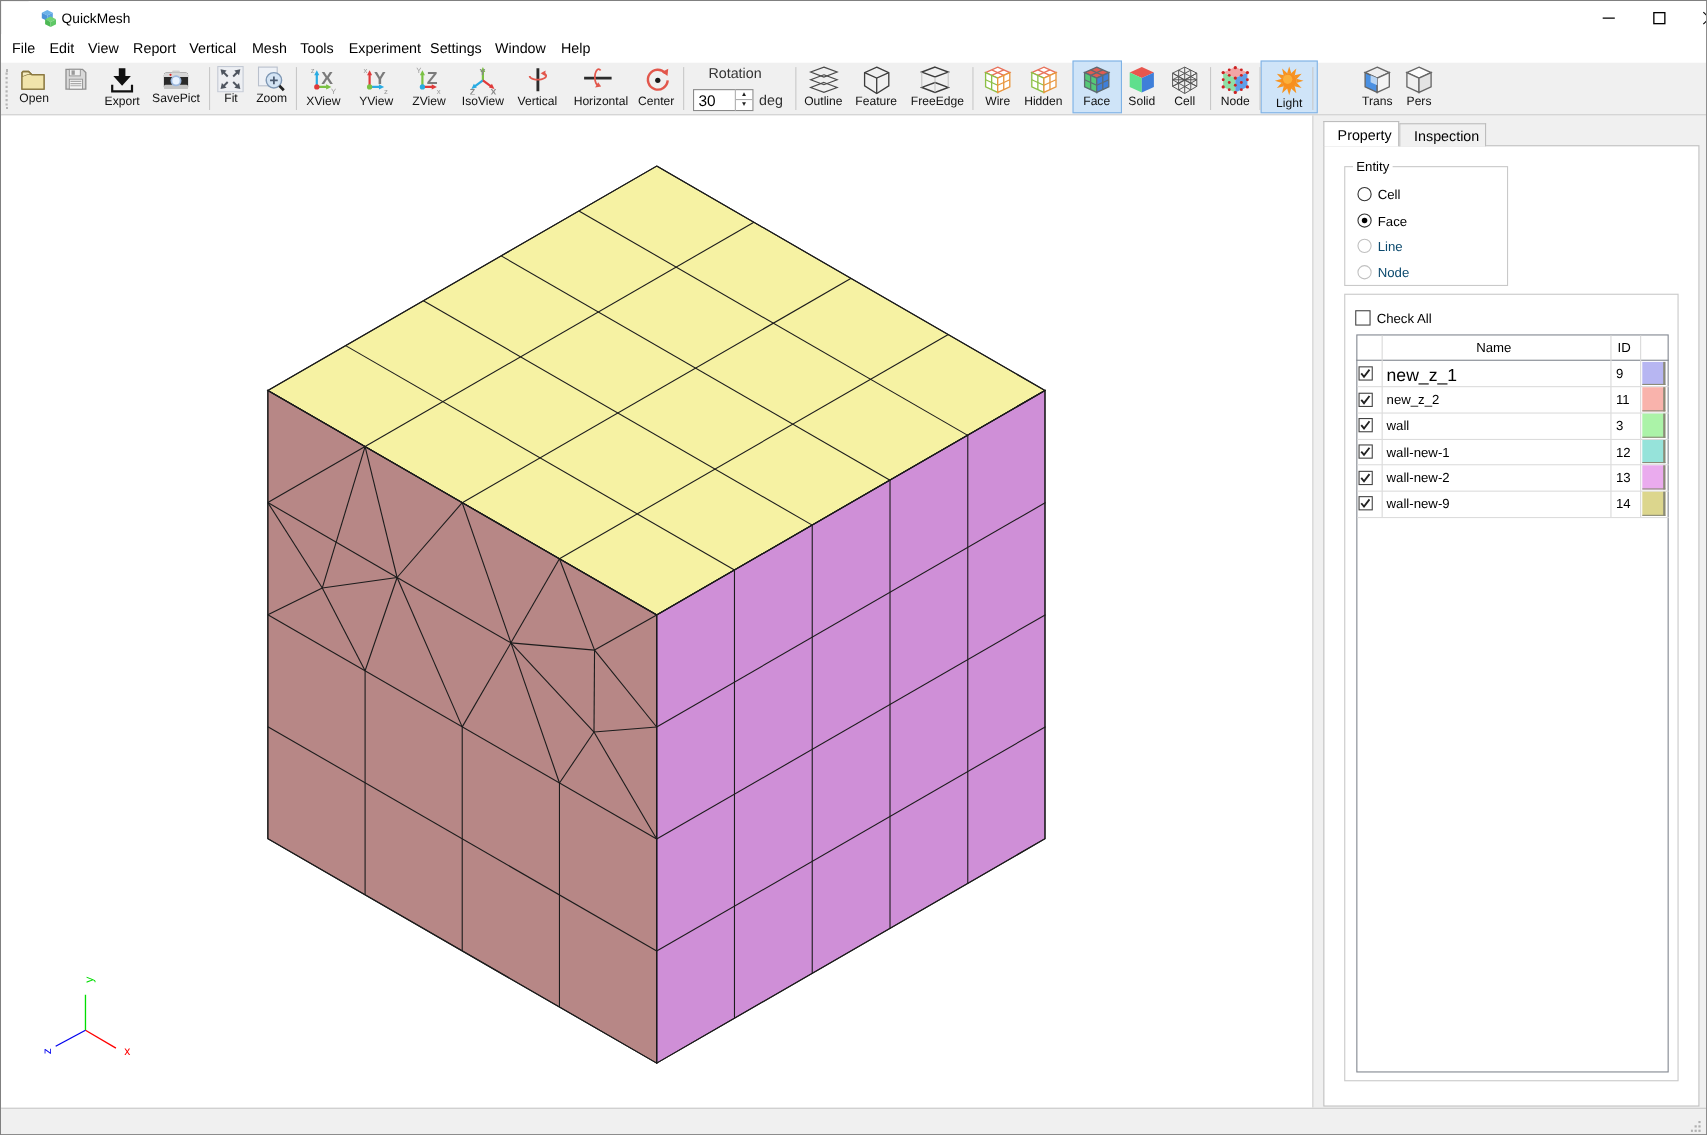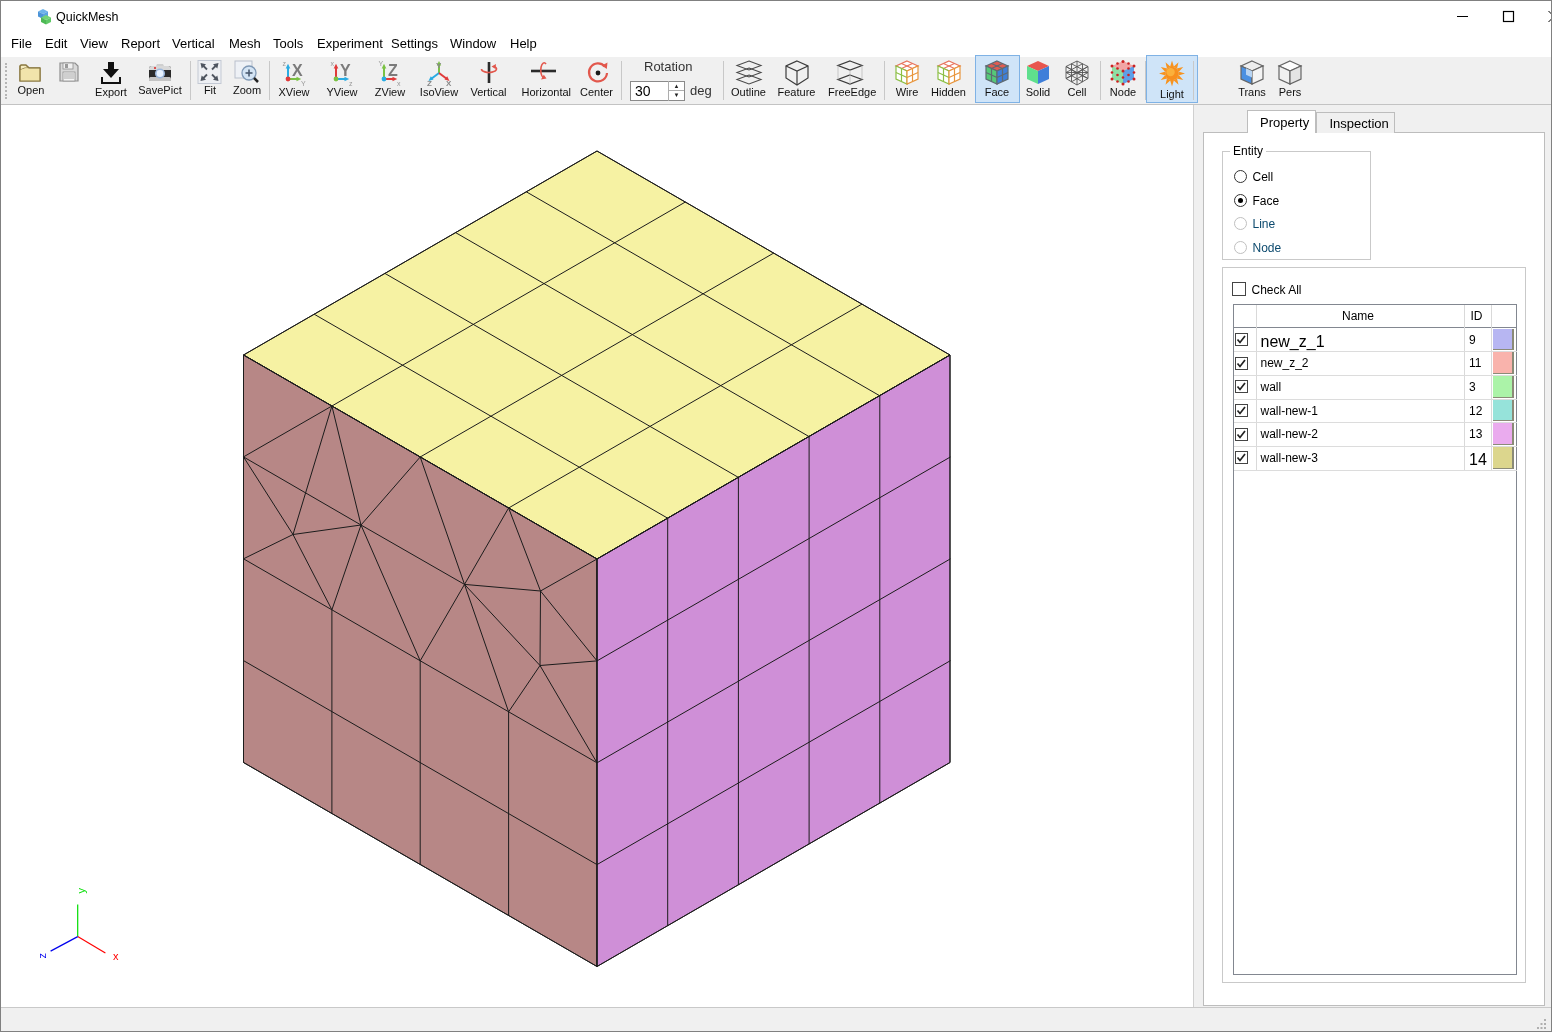--- a/index.html
+++ b/index.html
@@ -16,21 +16,21 @@
   .tool svg { display:block; margin:0 auto; }
   .tool .lbl { font-size:11px; color:#111; margin-top:0px; white-space:nowrap; }
   .tool .lbl.dis { color:#9b9b9b;margin-top:21px; }
   .tsep { position:absolute; top:4px; height:39px; width:1px; background:#c8c8c8; }
   .tool.sel { background:#cfe4f8; border:1px solid #7fb2e5; padding-top:4px; top:-2px; height:47.5px; }
   .viewport { position:absolute; left:0px; top:104px; width:1192px; height:902px; background:#fff; }
   .panelarea { position:absolute; left:1192px; top:104px; width:359px; height:902px; background:#f0f0f0; border-left:1px solid #d0d0d0; }
   .statusbar { position:absolute; left:0; top:1006px; width:1550px; height:25px; background:#f0f0f0;
                border-top:1px solid #c9c9c9; font-size:12px; color:#111; }
   .statusbar .stext { position:absolute; left:8px; top:5px; }
-  .tab { position:absolute; font-size:13px; color:#000; background:#f0f0f0; border:1px solid #bdbdbd; border-bottom:none;margin-left:44px; }
+  .tab { position:absolute; font-size:13px; color:#000; background:#f0f0f0; border:1px solid #bdbdbd; border-bottom:none; }
   .tab.active { background:#fff; z-index:3; }
   .tabpage { position:absolute; left:8.5px; top:27px; width:342px; height:874px; background:#fff; border:1px solid #bdbdbd; }
   .groupbox { position:absolute; border:1px solid #c9c9c9; }
   .grouplabel { position:absolute; top:-8px; left:7px; background:#fff; padding:0 3px; font-size:12px; color:#000; }
   .radio { position:absolute; width:13px; height:13px; border:1px solid #333; border-radius:50%; background:#fff; }
   .radio.dis { border-color:#c0c0c0; }
   .radio .dot { position:absolute; left:3px; top:3px; width:5px; height:5px; background:#000; border-radius:50%; }
   .rlabel { position:absolute; font-size:12px; color:#000; }
   .rlabel.dis { color:#0c4a6e; }
   .checkbox { position:absolute; width:14px; height:14px; border:1px solid #444; background:#fff; }
@@ -562,22 +562,22 @@
   <div style="position:absolute;left:66.5px;top:322.3px;font-size:12px">wall-new-2</div>
   <div style="position:absolute;left:275px;top:322.3px;font-size:12px">13</div>
   <div style="position:absolute;left:298.5px;top:318.3px;width:21px;height:21.7px;background:#eaabee;border-right:2px solid #8b8b78;border-bottom:1px solid #8b8b78"></div>
   <div style="position:absolute;left:39.5px;top:341.0px;width:283px;height:1px;background:#dcdcdc"></div>
 
   <div style="position:absolute;left:41px;top:346.3px;width:13px;height:13px;border:1px solid #444;background:#fff">
     <svg width="13" height="13" viewBox="0 0 13 13" style="position:absolute;left:-1px;top:-1px">
         <path d="M2.5 6.5 L5 9.5 L10 3" fill="none" stroke="#222" stroke-width="1.7"></path>
       </svg>
   </div>
-  <div style="position:absolute;left:66.5px;top:346.0px;font-size:12px">wall-new-3</div>
-  <div style="position:absolute;left:275px;top:346.0px;font-size:16px">14</div>
+  <div style="position:absolute;left:66.5px;top:346.0px;font-size:12px">wall-new-9</div>
+  <div style="position:absolute;left:275px;top:346.0px;font-size:12px">14</div>
   <div style="position:absolute;left:298.5px;top:342.0px;width:21px;height:21.7px;background:#dcd68d;border-right:2px solid #8b8b78;border-bottom:1px solid #8b8b78"></div>
   <div style="position:absolute;left:39.5px;top:364.7px;width:283px;height:1px;background:#dcdcdc"></div>
 
   </div>
   <div class="statusbar">
     <svg style="position:absolute;right:4px;bottom:3px" width="10" height="10" viewBox="0 0 10 10">
       <g fill="#b0b0b0">
         <rect x="7" y="0" width="2" height="2"></rect>
         <rect x="7" y="4" width="2" height="2"></rect>
         <rect x="7" y="8" width="2" height="2"></rect>

